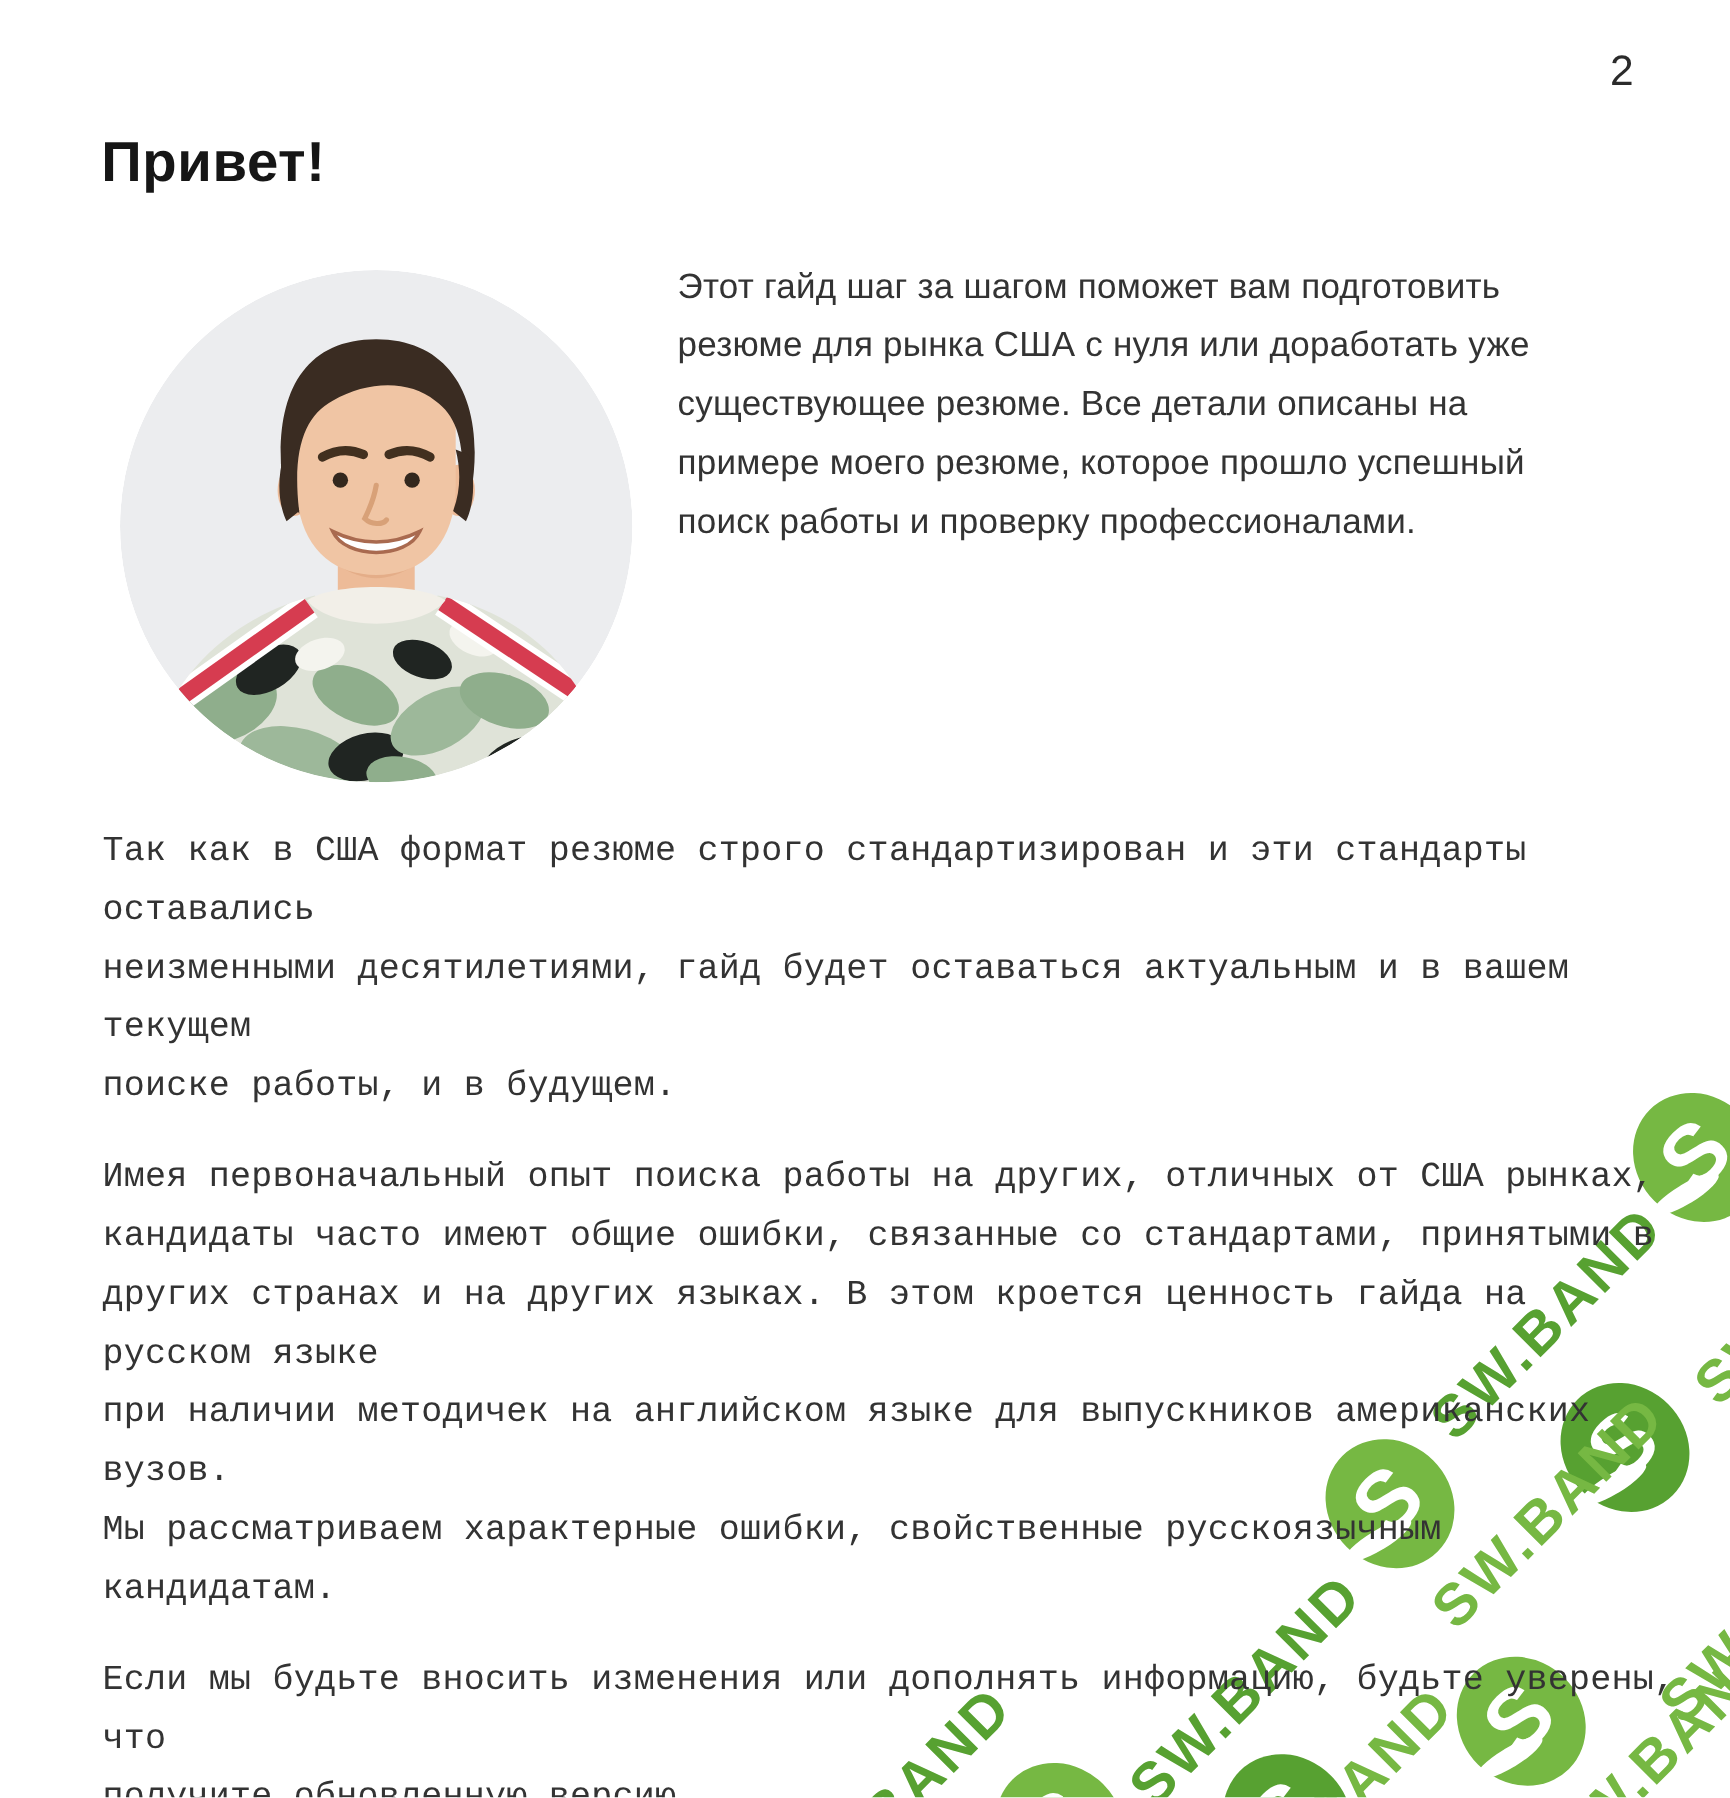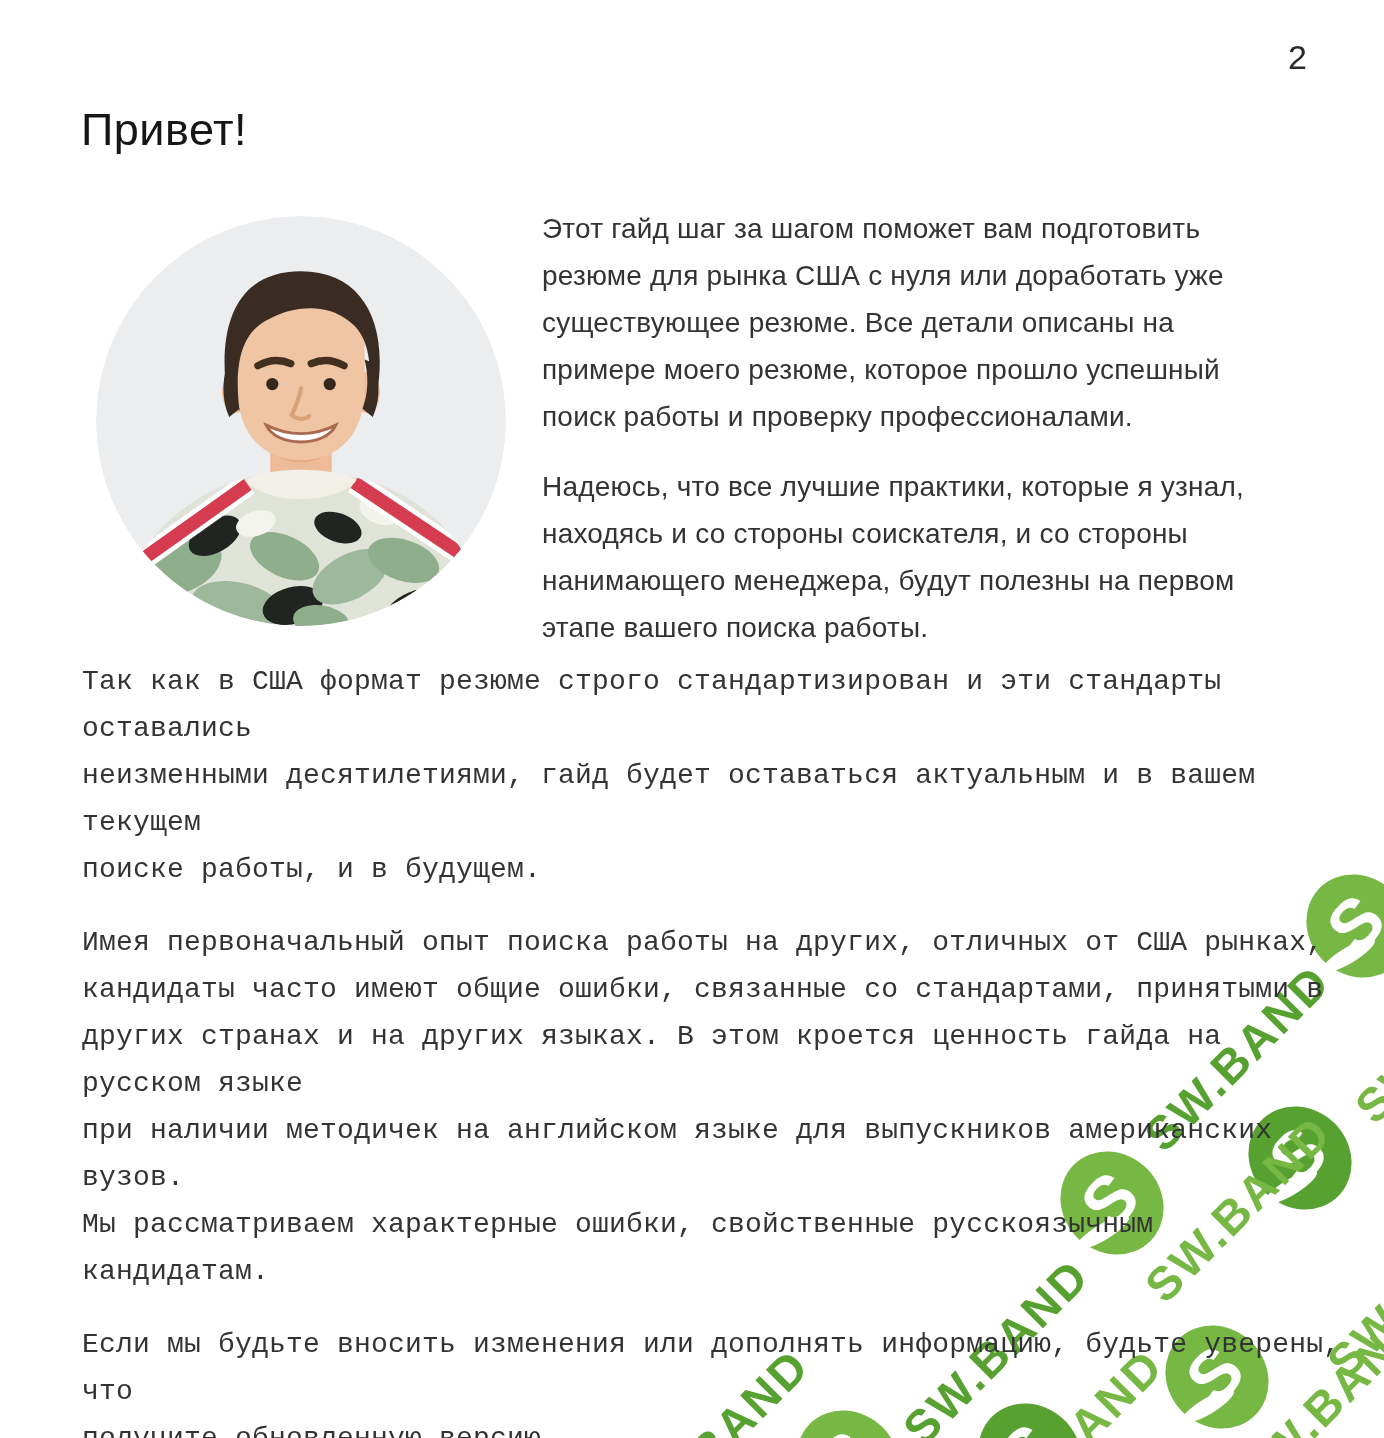--- a/index.html
+++ b/index.html
@@ -16,21 +16,21 @@
     background:#ffffff;
     overflow:hidden;
     font-family:"Liberation Sans", sans-serif;
   }
   .page-number{
     position:absolute;top:38px;right:77px;
     font-size:34px;color:#2b2b2b;z-index:2;
   }
   .page-title{
     position:absolute;left:81px;top:104px;
-    font-size:45px;font-weight:400;letter-spacing:.5px;
+    font-size:45px;font-weight:700;letter-spacing:.5px;
     color:var(--heading-color);z-index:2;
   }
   .avatar{
     position:absolute;left:96px;top:216px;
     width:410px;height:410px;border-radius:50%;
     overflow:hidden;z-index:2;
   }
   .avatar svg{display:block;width:100%;height:100%;}
   .col-right{
     position:absolute;left:542px;top:205px;width:770px;z-index:2;
@@ -171,24 +171,20 @@
       </g>
     </svg>
   </div>
 
   <div class="col-right">
     <p class="para">Этот гайд шаг за шагом поможет вам подготовить
 резюме для рынка США с нуля или доработать уже
 существующее резюме. Все детали описаны на
 примере моего резюме, которое прошло успешный
 поиск работы и проверку профессионалами.</p>
-    <p class="para">Надеюсь, что все лучшие практики, которые я узнал,
-находясь и со стороны соискателя, и со стороны
-нанимающего менеджера, будут полезны на первом
-этапе вашего поиска работы.</p>
   </div>
 
   <div class="full-text">
     <p class="para">Так как в США формат резюме строго стандартизирован и эти стандарты оставались
 неизменными десятилетиями, гайд будет оставаться актуальным и в вашем текущем
 поиске работы, и в будущем.</p>
     <p class="para">Имея первоначальный опыт поиска работы на других, отличных от США рынках,
 кандидаты часто имеют общие ошибки, связанные со стандартами, принятыми в
 других странах и на других языках. В этом кроется ценность гайда на русском языке
 при наличии методичек на английском языке для выпускников американских вузов.

